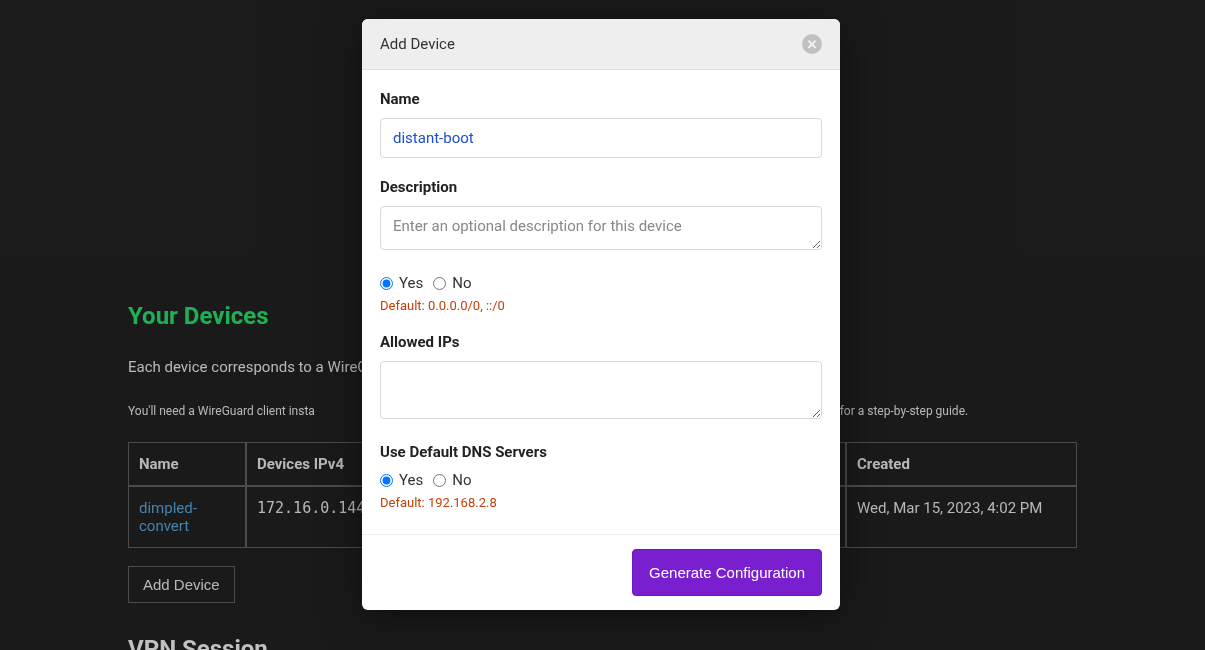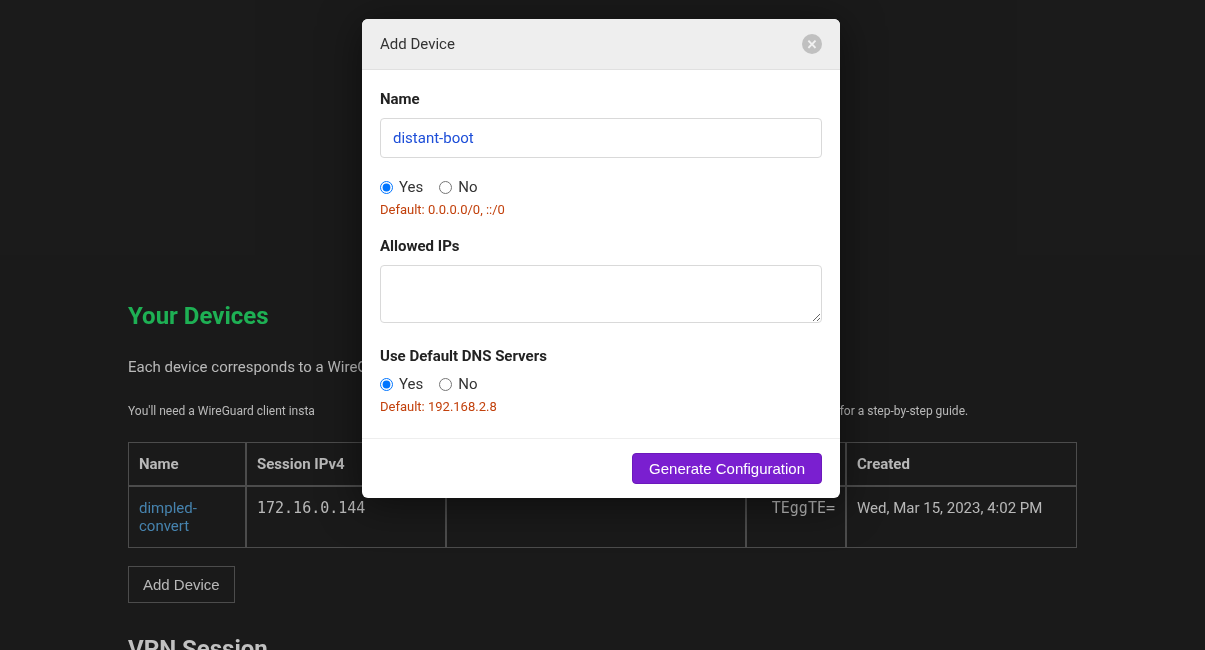--- a/index.html
+++ b/index.html
@@ -142,42 +142,42 @@
       color: #1d4ed8;
     }
     .text-input::placeholder { color: #888; }
     textarea.text-input { resize: both; min-height: 44px; }
     .allowed-ips { min-height: 114px; }
 
     .form-group { margin-bottom: 20px; }
     .radio-row {
       font-size: 15px;
       display: flex;
-      gap: 16px;
+      gap: 10px;
       align-items: center;
     }
     .radio-row label { display: inline-flex; align-items: center; gap: 6px; }
     .hint {
       margin-top: 6px;
       font-size: 13px;
       color: #c2410c;
     }
 
     .modal-footer {
       border-top: 1px solid #eee;
       padding: 14px 18px;
       display: flex;
       justify-content: flex-end;
       border-radius: 0 0 6px 6px;
     }
     .primary-btn {
       background: #7a1fd0;
       color: #fff;
       border: 1px solid #6c19bb;
-      padding: 6px 16px;
+      padding: 14px 16px;
       border-radius: 4px;
       font-size: 15px;
       cursor: pointer;
     }
   </style>
 </head>
 <body>
 
 <div class="page-content">
   <h2 class="your-devices">Your Devices</h2>
@@ -186,21 +186,21 @@
 
   <p class="device-blurb2">
     <span>You'll need a WireGuard client insta</span>
     <span style="display:inline-block; width:475px;"></span><a class="doc-link">entation</a><span> for a step-by-step guide.</span>
   </p>
 
   <table class="devices-table">
     <thead>
       <tr>
         <th style="width:118px">Name</th>
-        <th style="width:200px">Session IPv4</th>
+        <th style="width:200px">Devices IPv4</th>
         <th style="width:300px"></th>
         <th style="width:100px"></th>
         <th>Created</th>
       </tr>
     </thead>
     <tbody>
       <tr>
         <td><a class="device-name-link">dimpled-convert</a></td>
         <td class="mono">172.16.0.144</td>
         <td></td>
@@ -223,20 +223,24 @@
     <button class="close-btn">✕</button>
   </div>
 
   <div class="modal-body">
 
     <div class="form-group">
       <label class="form-label">Name</label>
       <input class="text-input" type="text" value="distant-boot" style="">
     </div>
 
+    <div class="form-group">
+      <label class="form-label">Description</label>
+      <textarea class="text-input" rows="1" placeholder="Enter an optional description for this device" style=""></textarea>
+    </div>
 
     <div class="form-group">
       <div class="radio-row">
         <label>
           <input type="radio" name="allowedips" checked="" style="">
           <span>Yes</span>
         </label>
         <label>
           <input type="radio" name="allowedips" style="">
           <span>No</span>

